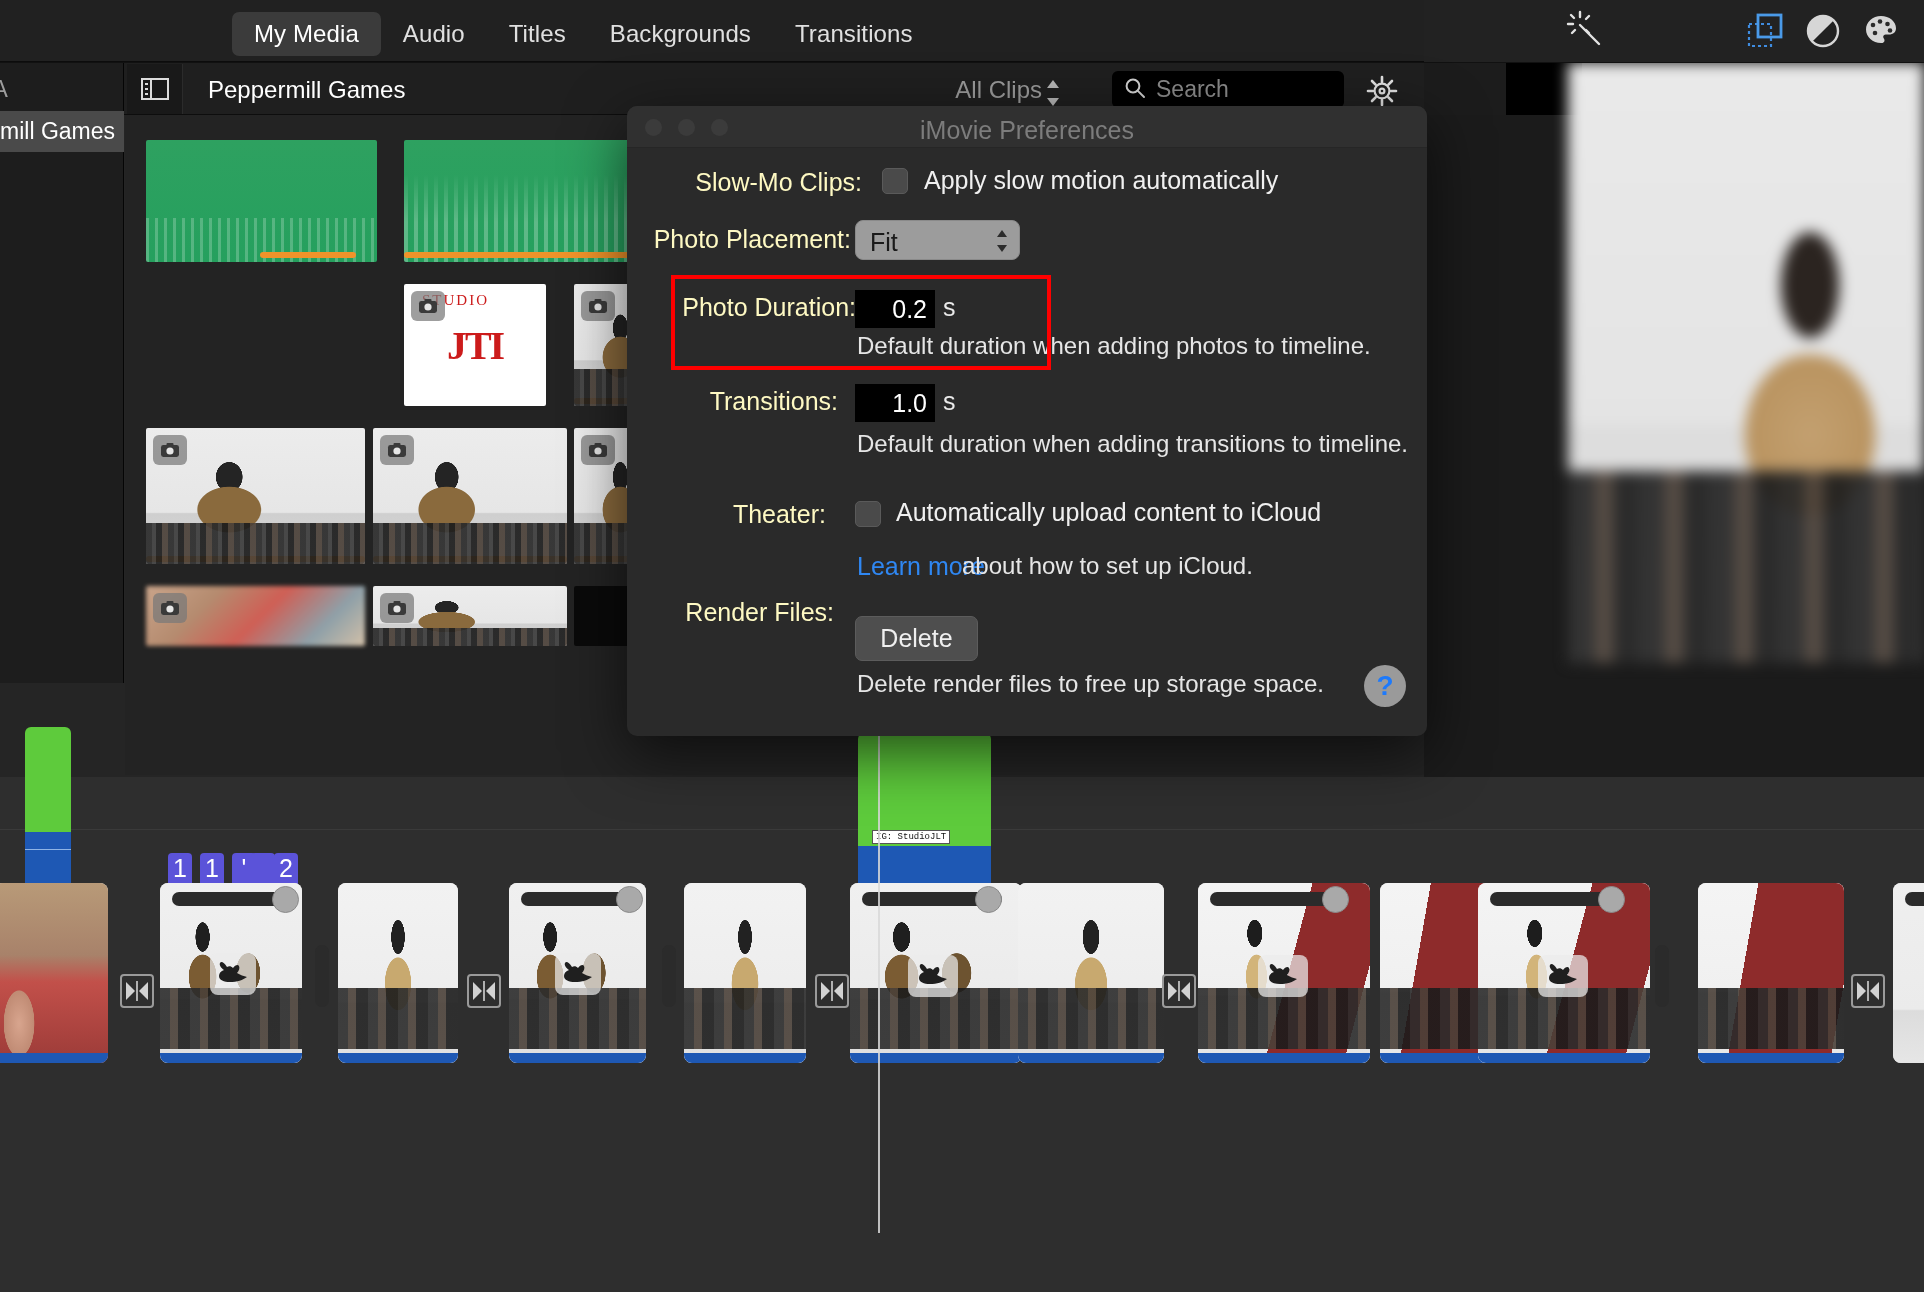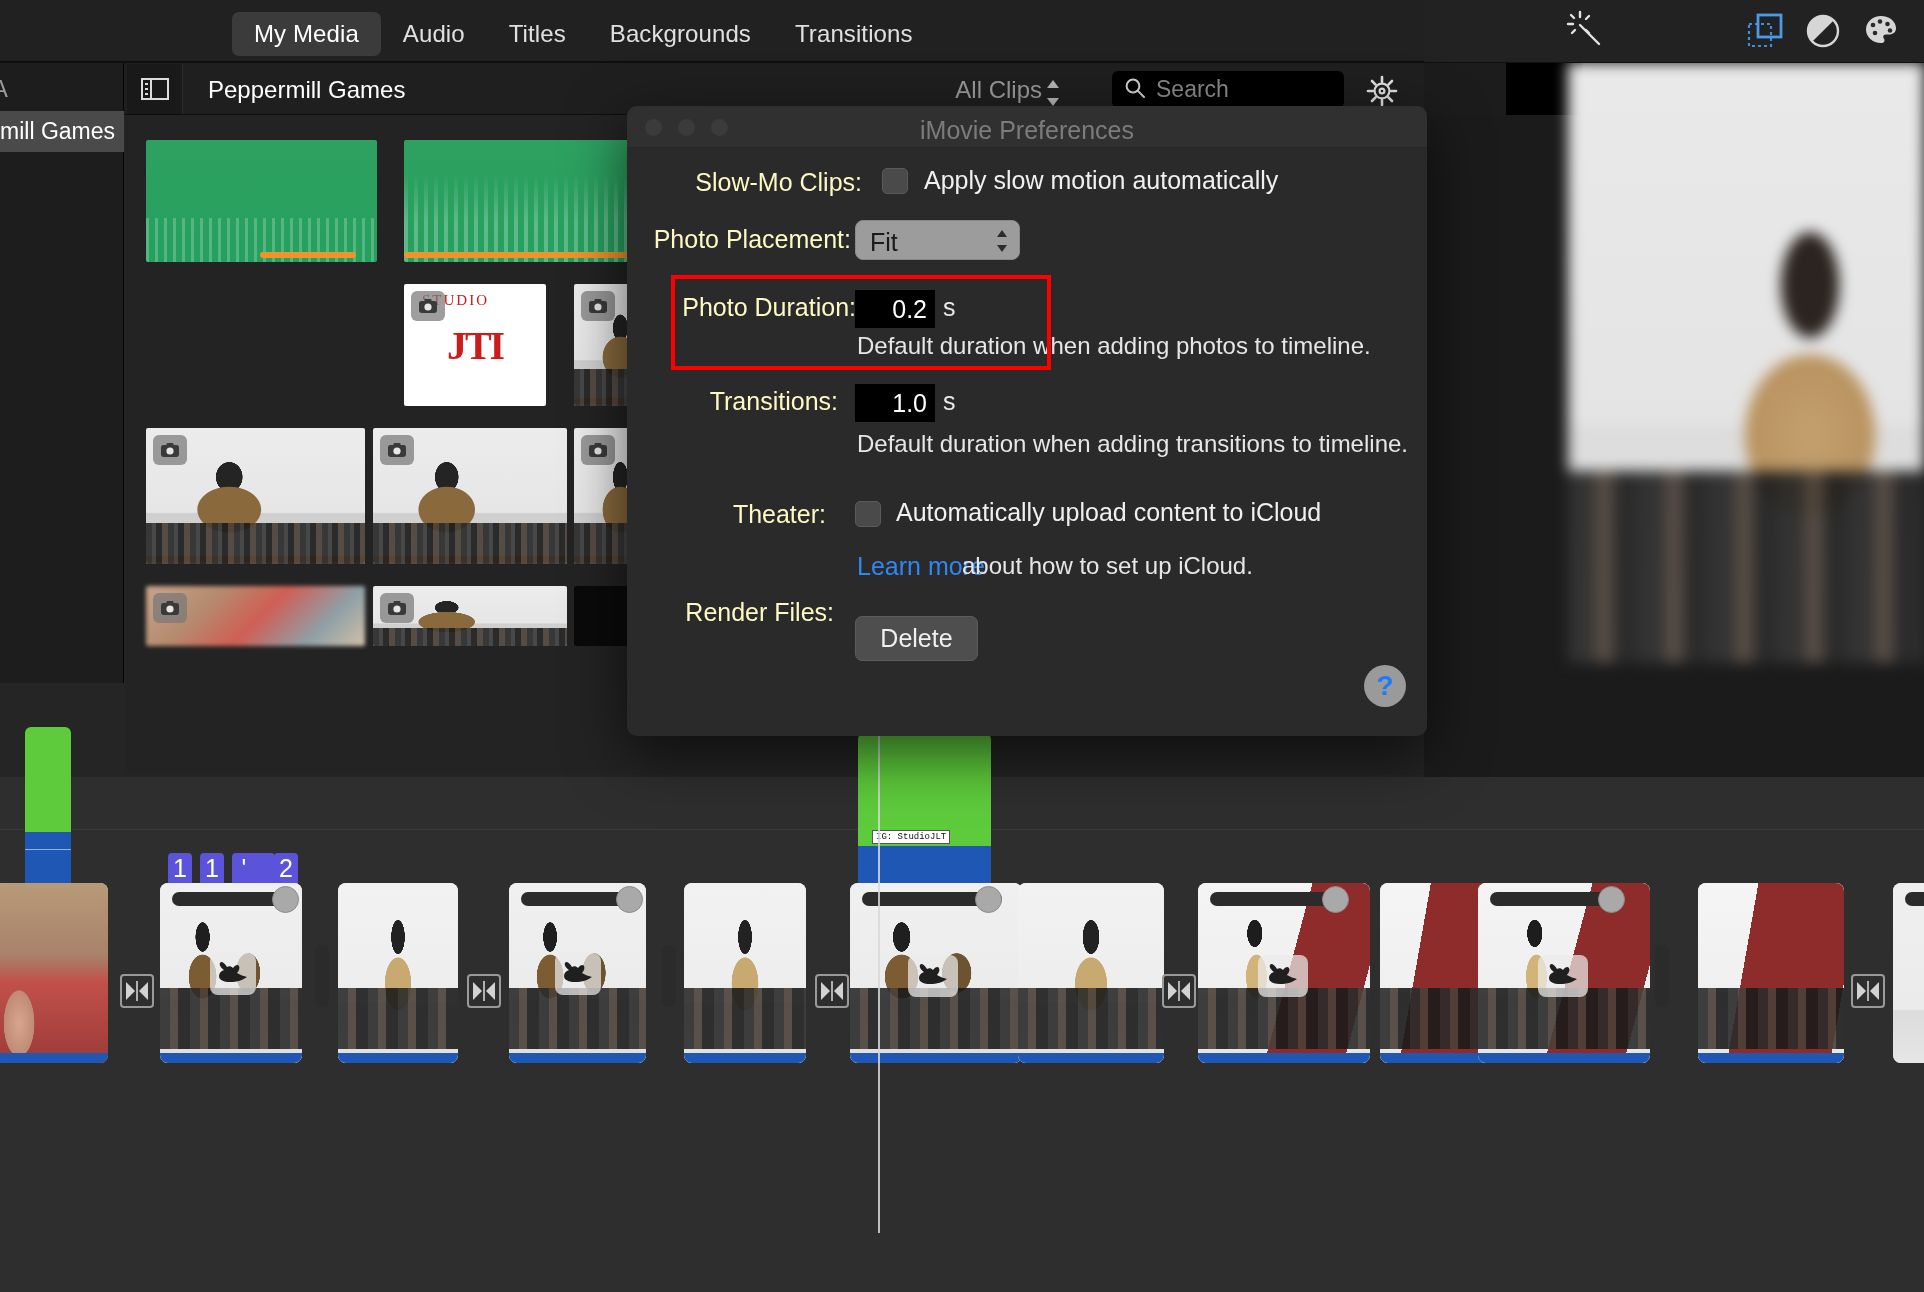--- a/index.html
+++ b/index.html
@@ -711,20 +711,21 @@
       <div class="row-label" style="left:0px; top:352px; width:199px;">Theater:</div>
       <div class="chk" style="left:228px; top:353px;"></div>
       <div class="chk-label" style="left:269px; top:350px;">Automatically upload content to iCloud</div>
       <div class="link" style="left:230px; top:404px;">Learn more</div>
       <div class="row-desc" style="left:335px; top:404px;"> about how to set up iCloud.</div>
 
       <div class="row-label" style="left:0px; top:450px; width:207px;text-align:right;">Render Files:</div>
       <div class="btn-delete" style="left:228px; top:468px;">
         <span>Delete</span>
       </div>
+      <div class="row-desc" style="left:230px; top:522px;">Delete render files to free up storage space.</div>
 
       <div class="help-btn" style="left:737px; top:517px;">
         <span>?</span>
       </div>
     </div>
   </div>
 
 </div>
 
 </body></html>

